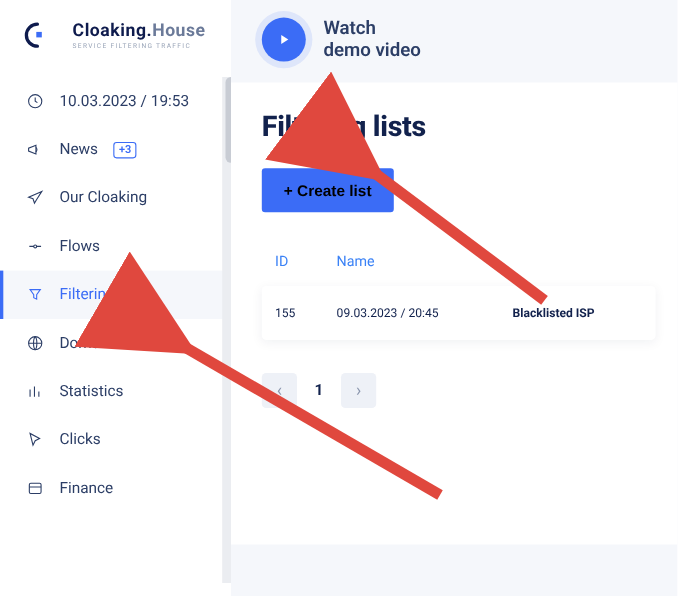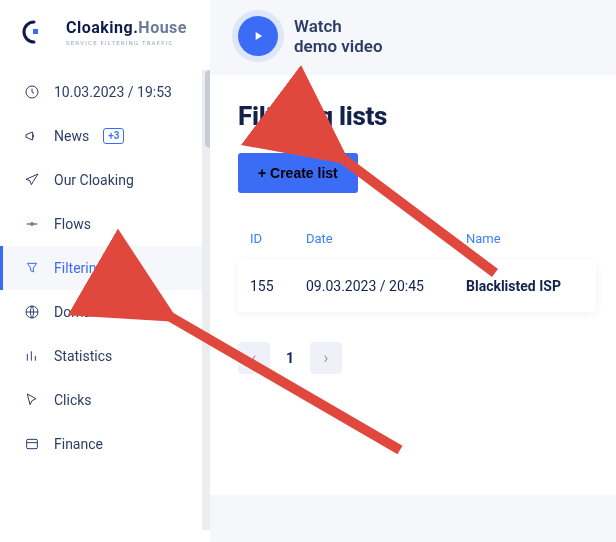--- a/index.html
+++ b/index.html
@@ -7,21 +7,21 @@
   .app { display:flex; width:616px; height:542px; }
   
   .sidebar { width:210px; background:#fff; display:flex; flex-direction:column; padding-top:18px; position:relative; }
   .logo-row { display:flex; align-items:center; gap:22px; padding:0 18px 18px 18px; }
   .logo-mark { width:26px; height:26px; position:relative; }
   .logo-mark svg { width:26px; height:26px; }
   .logo-text { font-size:16px; font-weight:700; letter-spacing:.5px; color:#0e1b4d; }
   .logo-text .house { color:#6b7a99; }
   .logo-sub { font-size:6px; letter-spacing:1.2px; color:#9aa5b8; text-transform:uppercase; margin-top:2px; }
   .nav { display:flex; flex-direction:column; margin-top:6px; }
-  .nav-item { display:flex; gap:14px; padding:14px 18px 14px 24px; color:#2c3e66; font-size:14px; cursor:pointer; position:relative; }
+  .nav-item { display:flex; align-items:center; gap:14px; padding:14px 18px 14px 24px; color:#2c3e66; font-size:14px; cursor:pointer; position:relative; }
   .nav-item.active { color:#3b6cf6; background:#f5f7fb; }
   .nav-item.active::before { content:""; position:absolute; left:0; top:0; bottom:0; width:3px; background:#3b6cf6; }
   .nav-icon { width:16px; height:16px; flex:0 0 16px; display:flex; align-items:center; justify-content:center; }
   .nav-icon svg { width:16px; height:16px; stroke:#2c3e66; fill:none; stroke-width:1.5; }
   .nav-item.active .nav-icon svg { stroke:#3b6cf6; }
   .badge { border:1px solid #3b6cf6; color:#3b6cf6; font-size:10px; padding:1px 4px; border-radius:3px; font-weight:600; }
   .scrollbar-track { position:absolute; top:70px; right:-8px; width:16px; height:460px; background:#ebedf1; }
   .scrollbar-thumb { width:10px; margin-left:3px; height:78px; background:#c8ccd4; border-radius:5px; margin-top:0; }
   
   .main { flex:1; background:#f5f7fb; padding:0; position:relative; }
@@ -30,21 +30,21 @@
   .play-btn svg { width:14px; height:14px; fill:#fff; }
   .banner-text .ln1 { font-size:17px; color:#2c3e66; font-weight:600; line-height:1.2; }
   .content { background:#fff; margin:0 0 0 0; padding:26px 20px 40px 28px; min-height:420px; position:relative; }
   .page-title { font-size:26px; font-weight:800; color:#12224d; letter-spacing:-.3px; }
   .create-btn { margin-top:22px; background:#3b6cf6; color:#000000; border:none; padding:12px 20px; font-size:14px; font-weight:600; border-radius:3px; cursor:pointer; display:inline-flex; align-items:center; gap:4px;text-align:right; }
   .table { margin-top:30px; width:100%; }
   .thead { display:flex; color:#3b82f6; font-size:13px; padding:8px 12px; }
   .col-id { width:56px; }
   .col-date { width:160px; }
   .col-name { flex:1; }
-  .trow { display:flex; align-items:center; padding:18px 12px; background:#fff; box-shadow:0 2px 10px rgba(20,30,60,.06); border-radius:4px; margin-top:6px; font-size:14px; color:#12224d; }
+  .trow { display:flex; align-items:center; padding:18px 12px; background:#fff; box-shadow:0 2px 10px rgba(20,30,60,.06); border-radius:4px; margin-top:6px; font-size:11px; color:#12224d; }
   .trow .col-name { font-weight:700; }
   .pager { display:flex; align-items:center; gap:10px; margin-top:30px; }
   .pg-btn { width:32px; height:32px; border-radius:4px; background:#eef1f7; display:flex; align-items:center; justify-content:center; color:#8a95ad; cursor:pointer; }
   .pg-cur { font-size:14px; font-weight:700; color:#12224d; width:20px; text-align:center; }
   
   .arrow { position:absolute; pointer-events:none; }
   .arrow svg { overflow:visible; }
 </style>
 </head>
 <body>
@@ -162,21 +162,20 @@
       </div>
     </div>
 
     <div class="content">
       <h1 class="page-title">Filtering lists</h1>
       <button class="create-btn">+ Create list</button>
 
       <div class="table">
         <div class="thead">
           <div class="col-id">ID</div>
-          <div class="col-date">Date</div>
           <div class="col-name">Name</div>
         </div>
         <div class="trow">
           <div class="col-id">155</div>
           <div class="col-date">09.03.2023 / 20:45</div>
           <div class="col-name">Blacklisted ISP</div>
         </div>
       </div>
 
       <div class="pager">

